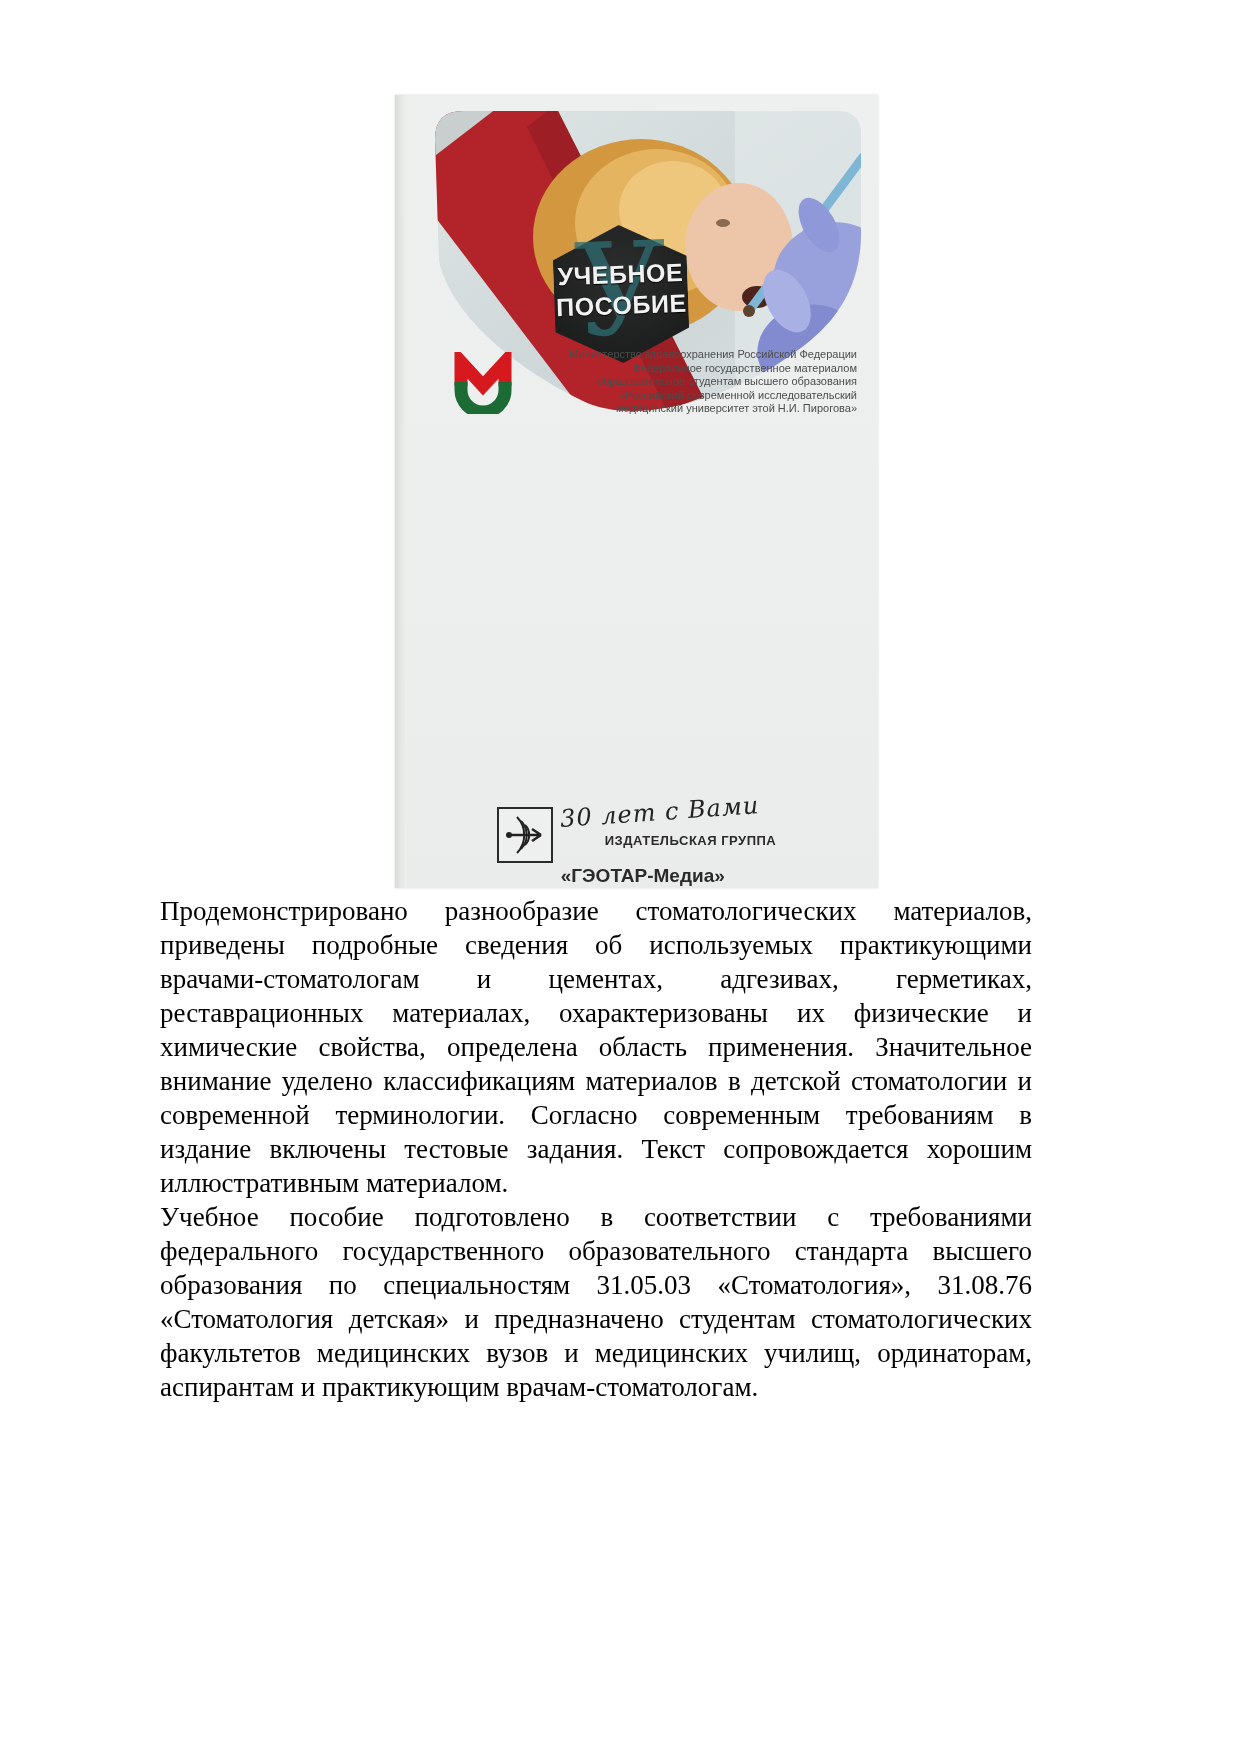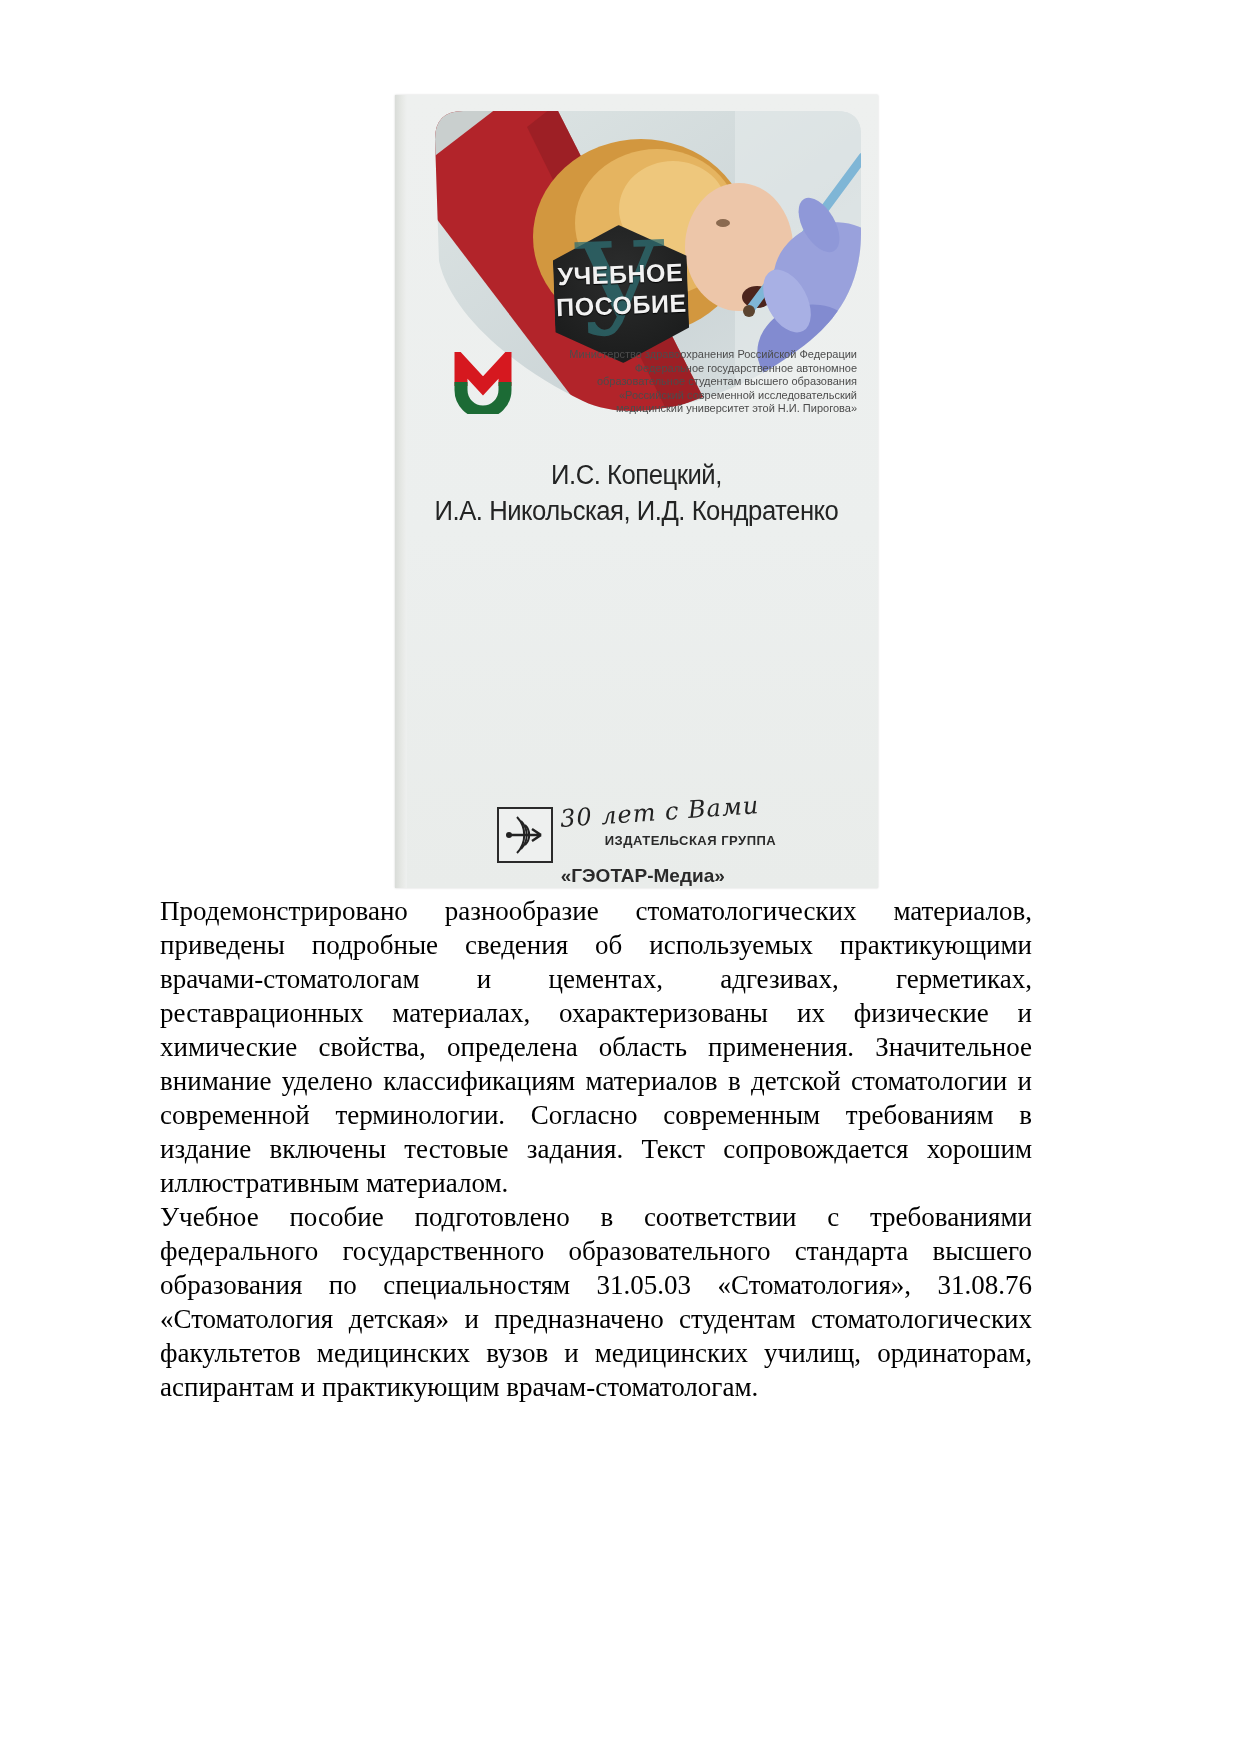--- a/index.html
+++ b/index.html
@@ -159,31 +159,27 @@
       </div>
     </div>
 
     <div class="ministry-block">
       <svg class="uni-logo" viewBox="0 0 60 62">
         <path d="M 8,34 V 10 L 30,34 L 52,10 V 34" fill="none" stroke="#d6181f" stroke-width="13"></path>
         <path d="M 8,30 V 38 A 22,22 0 0 0 52,38 V 30" fill="none" stroke="#1c6b35" stroke-width="13"></path>
       </svg>
       <div class="ministry-text">
         <div>Министерство здравоохранения Российской Федерации</div>
-        <div>Федеральное государственное автономное</div>
+        <div>Федеральное государственное материалом</div>
         <div>образовательное студентам высшего образования</div>
         <div>«Российский современной исследовательский</div>
         <div>медицинский университет этой Н.И. Пирогова»</div>
       </div>
     </div>
 
-    <div class="authors">
-      <div>И.С. Копецкий,</div>
-      <div>И.А. Никольская, И.Д. Кондратенко</div>
-    </div>
 
 
     <div class="publisher">
       <div class="pub-logo">
         <svg width="52" height="52" viewBox="0 0 52 52">
           <circle cx="10" cy="26" r="3" fill="#222"></circle>
           <path d="M 18,8 A 26,26 0 0 1 18,44" fill="none" stroke="#222" stroke-width="2"></path>
           <path d="M 22,12 A 20,20 0 0 1 22,40" fill="none" stroke="#222" stroke-width="2"></path>
           <path d="M 26,16 A 14,14 0 0 1 26,36" fill="none" stroke="#222" stroke-width="2"></path>
           <path d="M 10,26 H 42 M 42,26 L 33,20 M 42,26 L 33,32" fill="none" stroke="#222" stroke-width="2.5"></path>

